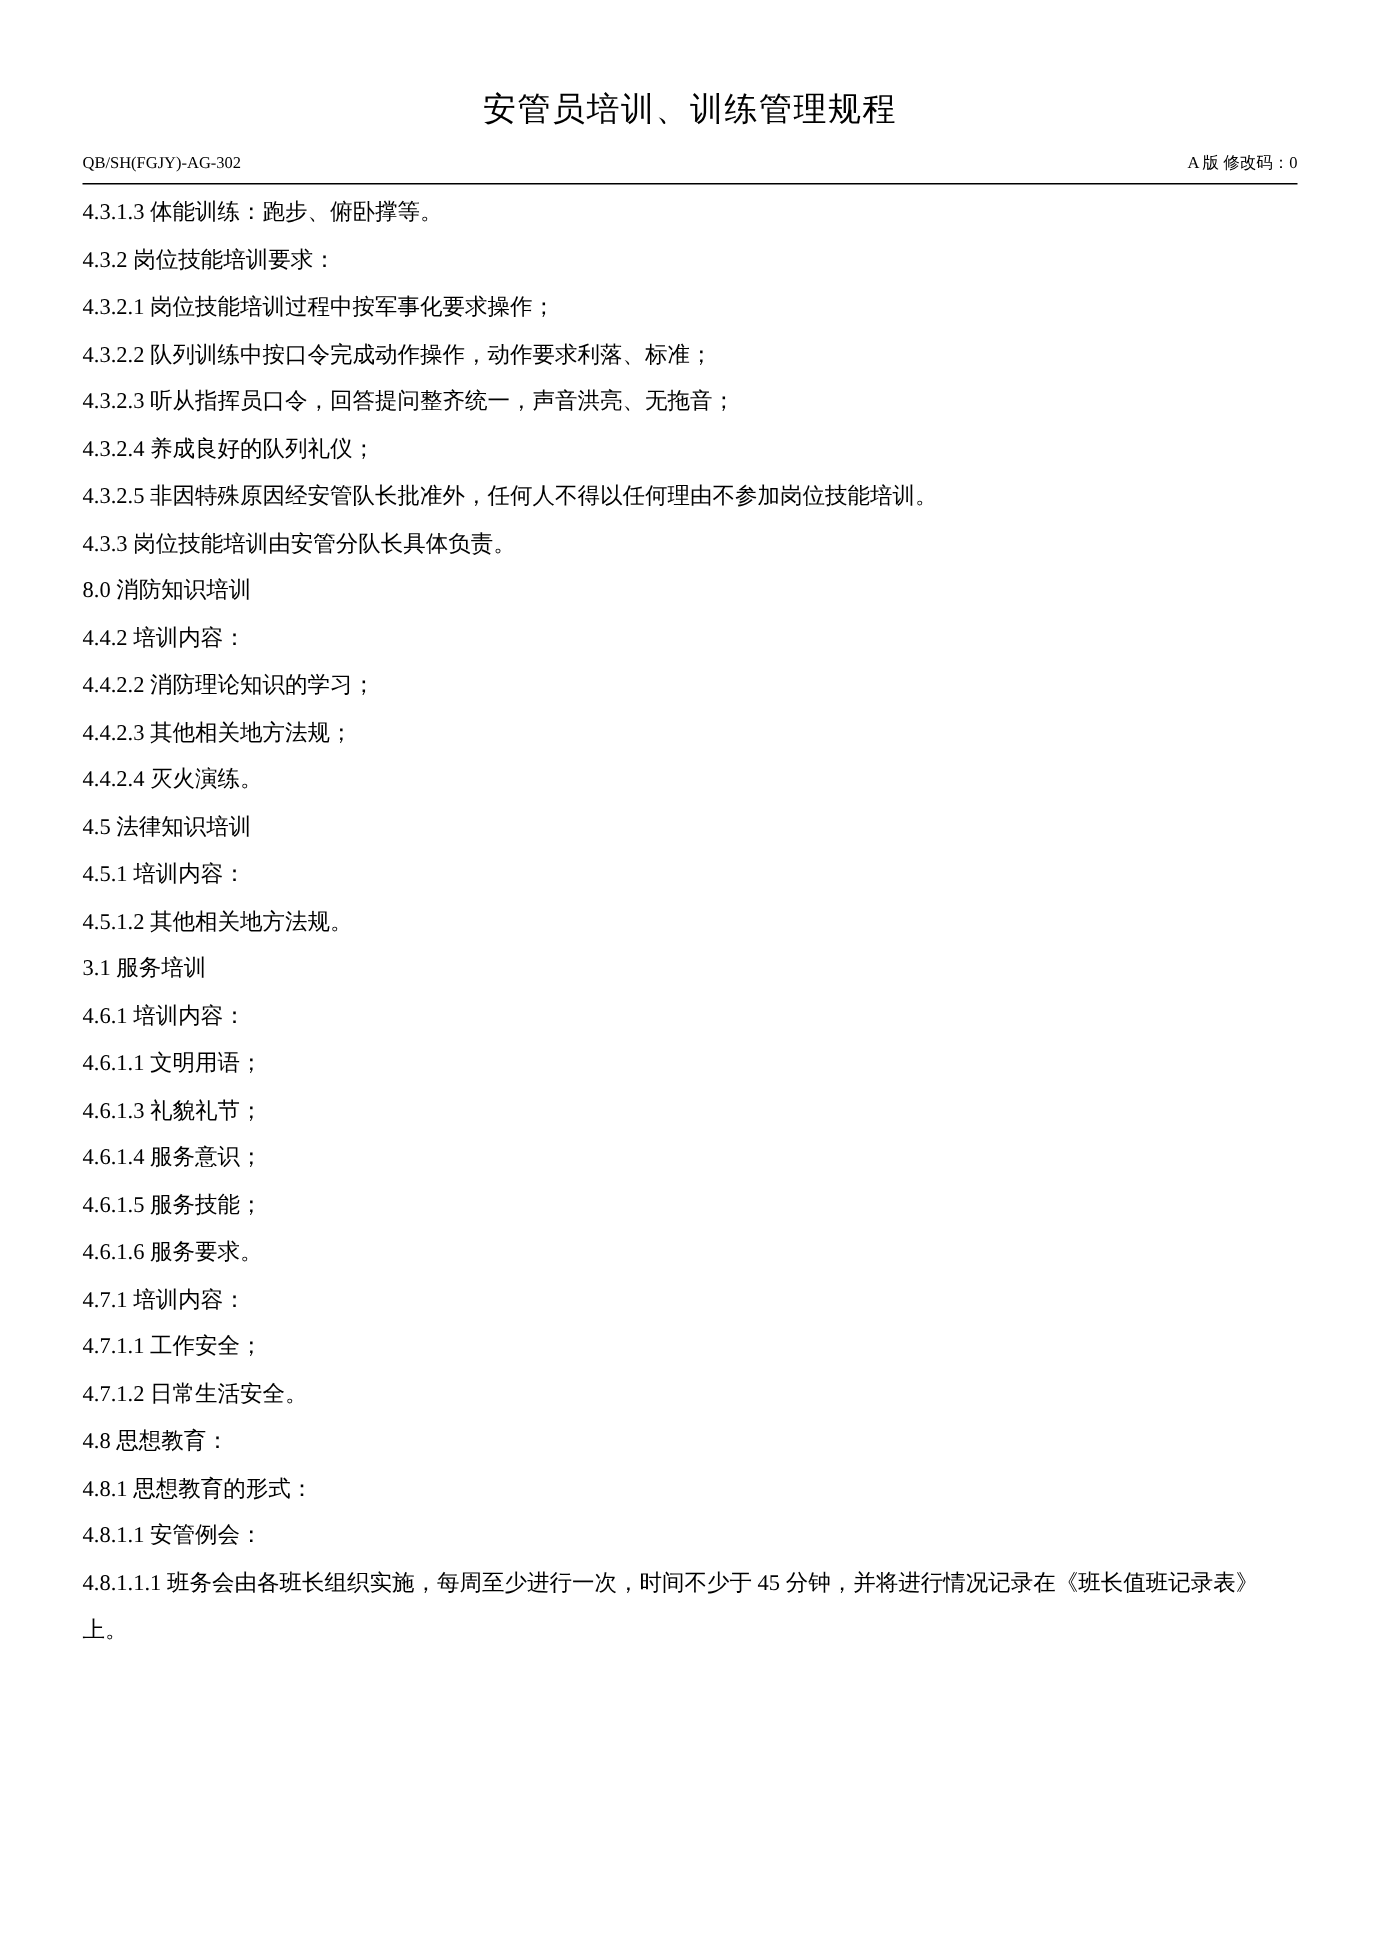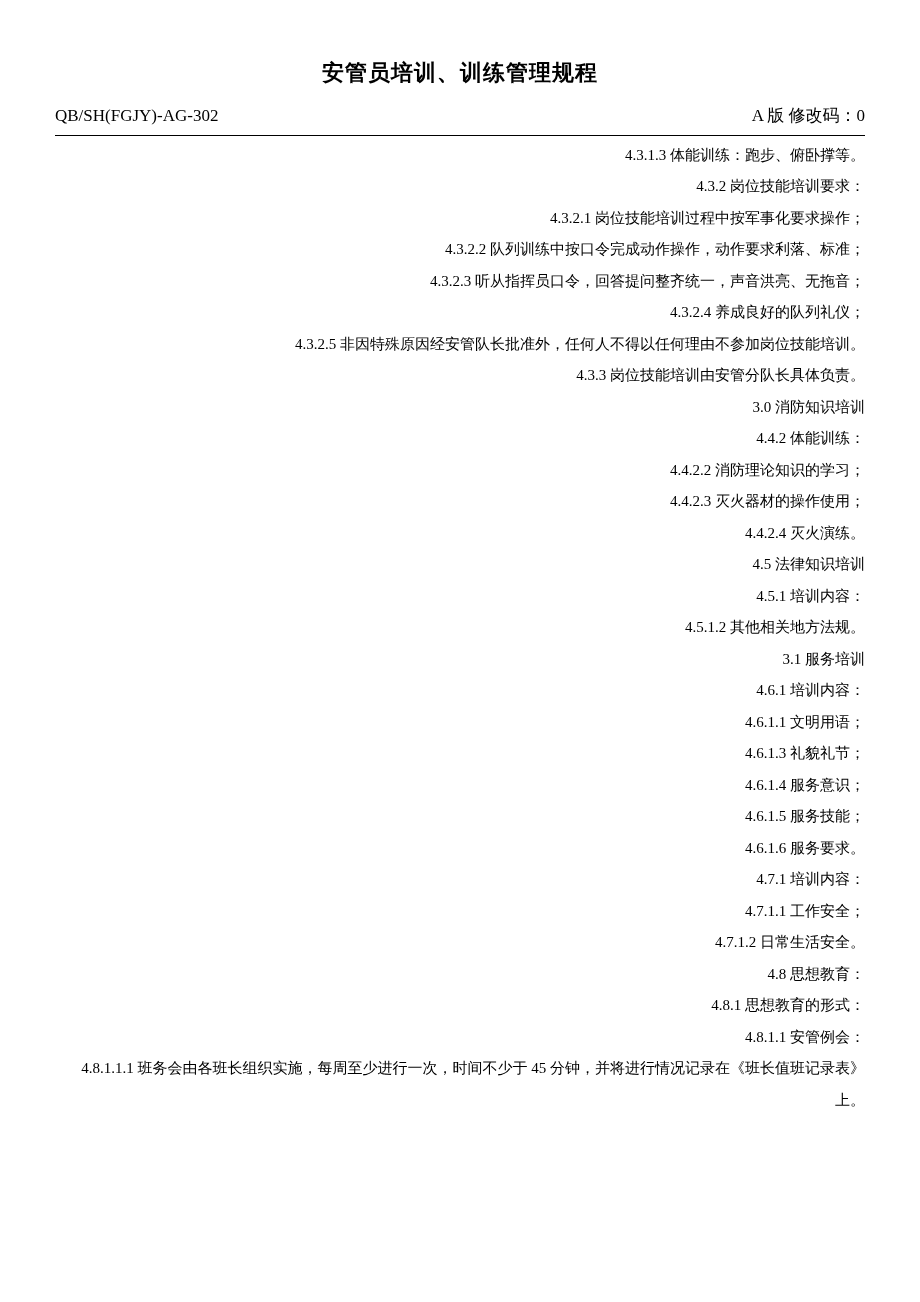--- a/index.html
+++ b/index.html
@@ -9,43 +9,43 @@
       color: #000;
       margin: 0;
       padding: 50px 55px 40px 55px;
       width: 920px;
       box-sizing: border-box;
       background: #fff;
     }
     .title {
       font-family: "SimHei", "黑体", sans-serif;
       font-size: 22px;
-      font-weight: bold;
+      font-weight: normal;
       text-align: center;
       margin-bottom: 2px;
       letter-spacing: 1px;
     }
     .header-row {
       display: flex;
       justify-content: space-between;
-      font-size: 17px;
+      font-size: 11px;
       border-bottom: 1.5px solid #000;
       padding-bottom: 1px;
       margin-bottom: 4px;
       font-family: "SimSun", "宋体", serif;
     }
     .header-left {
       letter-spacing: 0px;
     }
     .header-right {
       letter-spacing: 0px;
     }
     .content p {
       margin: 0;
-      text-align: right;
+      text-align: left;
       word-break: break-word;
     }
     .content {
       font-size: 15px;
     }
   </style>
 </head>
 <body>
 
 <div class="title">安管员培训、训练管理规程</div>
@@ -57,24 +57,24 @@
 
 <div class="content" id="content-area">
     <p>4.3.1.3   体能训练：跑步、俯卧撑等。</p>
     <p>4.3.2   岗位技能培训要求：</p>
     <p>4.3.2.1   岗位技能培训过程中按军事化要求操作；</p>
     <p>4.3.2.2   队列训练中按口令完成动作操作，动作要求利落、标准；</p>
     <p>4.3.2.3   听从指挥员口令，回答提问整齐统一，声音洪亮、无拖音；</p>
     <p>4.3.2.4   养成良好的队列礼仪；</p>
     <p>4.3.2.5   非因特殊原因经安管队长批准外，任何人不得以任何理由不参加岗位技能培训。</p>
     <p>4.3.3   岗位技能培训由安管分队长具体负责。</p>
-    <p>3.0   消防知识培训</p>
-    <p> 4.4.2   体能训练：</p>
+    <p>8.0   消防知识培训</p>
+    <p> 4.4.2   培训内容：</p>
     <p>4.4.2.2   消防理论知识的学习；</p>
-    <p>4.4.2.3   灭火器材的操作使用；</p>
+    <p>4.4.2.3   其他相关地方法规；</p>
     <p>4.4.2.4   灭火演练。</p>
     <p>4.5   法律知识培训</p>
     <p>4.5.1   培训内容：</p>
     <p>4.5.1.2   其他相关地方法规。</p>
     <p>3.1   服务培训</p>
     <p>4.6.1   培训内容：</p>
     <p>4.6.1.1   文明用语；</p>
     <p>4.6.1.3   礼貌礼节；</p>
     <p>4.6.1.4   服务意识；</p>
     <p>4.6.1.5   服务技能；</p>

